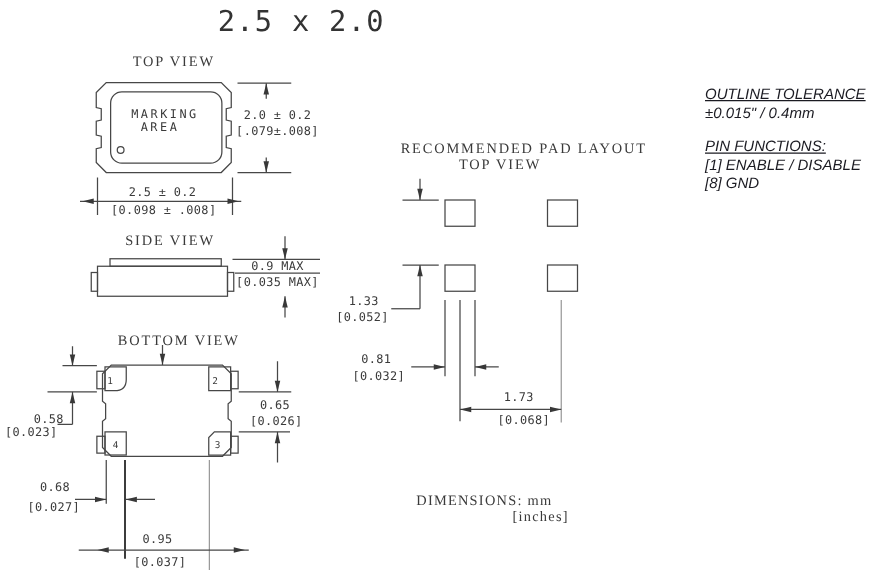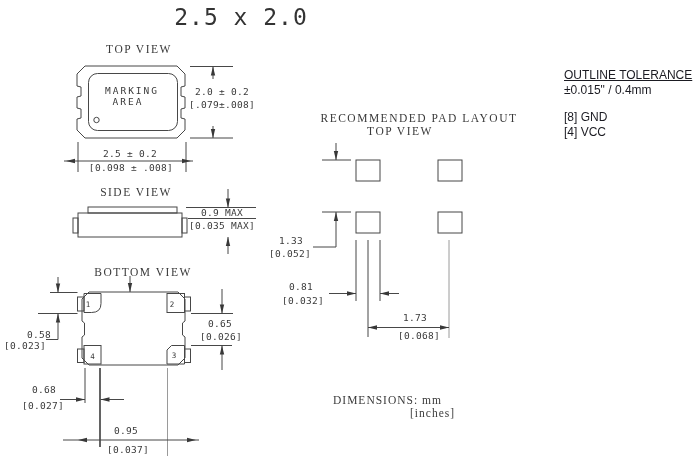--- a/index.html
+++ b/index.html
@@ -14,21 +14,21 @@
   svg .dimtxt{font-family:"DejaVu Sans Mono",monospace;font-size:9.5px;letter-spacing:0.3px;}
   svg .viewlbl{font-family:"Liberation Serif","DejaVu Serif",serif;font-size:11.5px;letter-spacing:1.5px;}
   svg .marktxt{font-family:"DejaVu Sans Mono",monospace;font-size:9.5px;letter-spacing:2px;}
   svg .padnum{font-family:"DejaVu Sans Mono",monospace;font-size:7.5px;}
   svg .titletxt{font-family:"DejaVu Sans Mono",monospace;font-size:23px;letter-spacing:1px;fill:#333333;}
   svg .notetxt{font-family:"Liberation Serif","DejaVu Serif",serif;font-size:11.5px;letter-spacing:1px;}
   #notes{position:absolute;left:564px;top:68px;width:132px;color:#1b1b22;
          font-size:12px;line-height:14.5px;white-space:nowrap;}
   #notes .u{text-decoration:underline;}
   #notes .gap{height:13px;}
-  #notes div{margin:0;}
+  #notes div{margin:0;font-style:italic;}
 </style>
 </head>
 <body>
 
 <div id="stage">
 
 <svg width="697" height="459" viewBox="0 0 697 459">
 
   <text class="titletxt" x="241" y="25" text-anchor="middle">2.5 x 2.0</text>
 
@@ -203,17 +203,18 @@
   <g>
     <text class="notetxt" x="333" y="404">DIMENSIONS:  mm</text>
     <text class="notetxt" x="410" y="417">[inches]</text>
   </g>
 </svg>
 
 <div id="notes">
   <div class="u">OUTLINE TOLERANCE</div>
   <div>±0.015" / 0.4mm</div>
   <div class="gap"></div>
+  <div class="u">PIN FUNCTIONS:</div>
+  <div>[1] ENABLE / DISABLE</div>
   <div>[8] GND</div>
-  <div>[4] VCC</div>
 </div>
 
 </div>
 
 </body></html>

